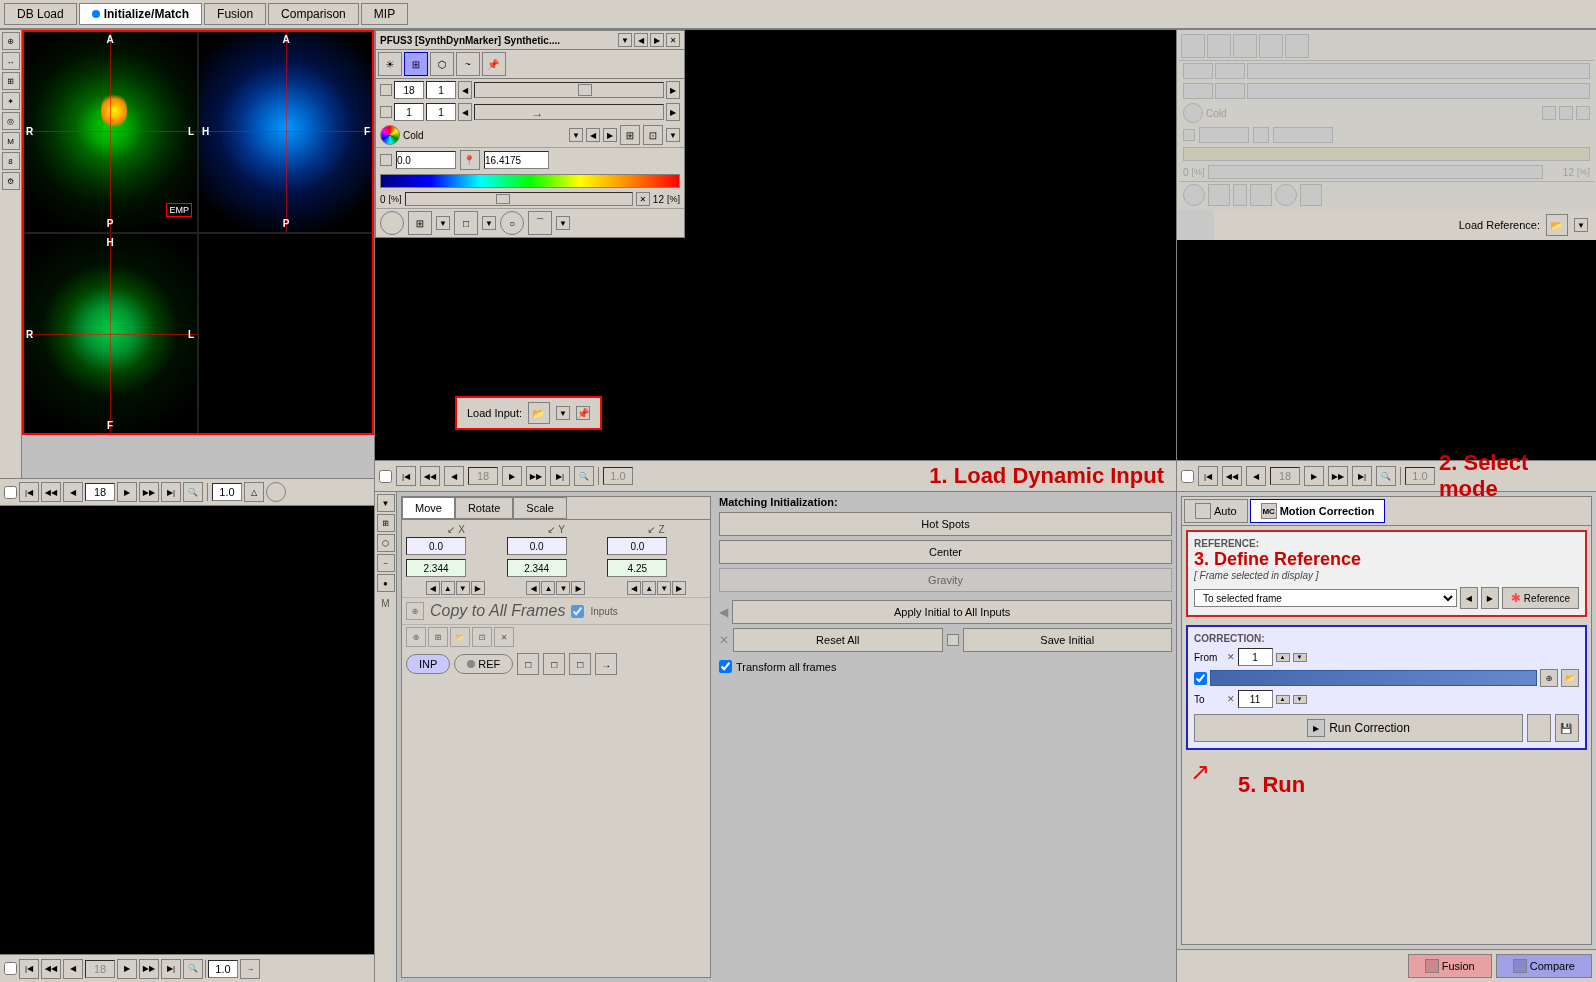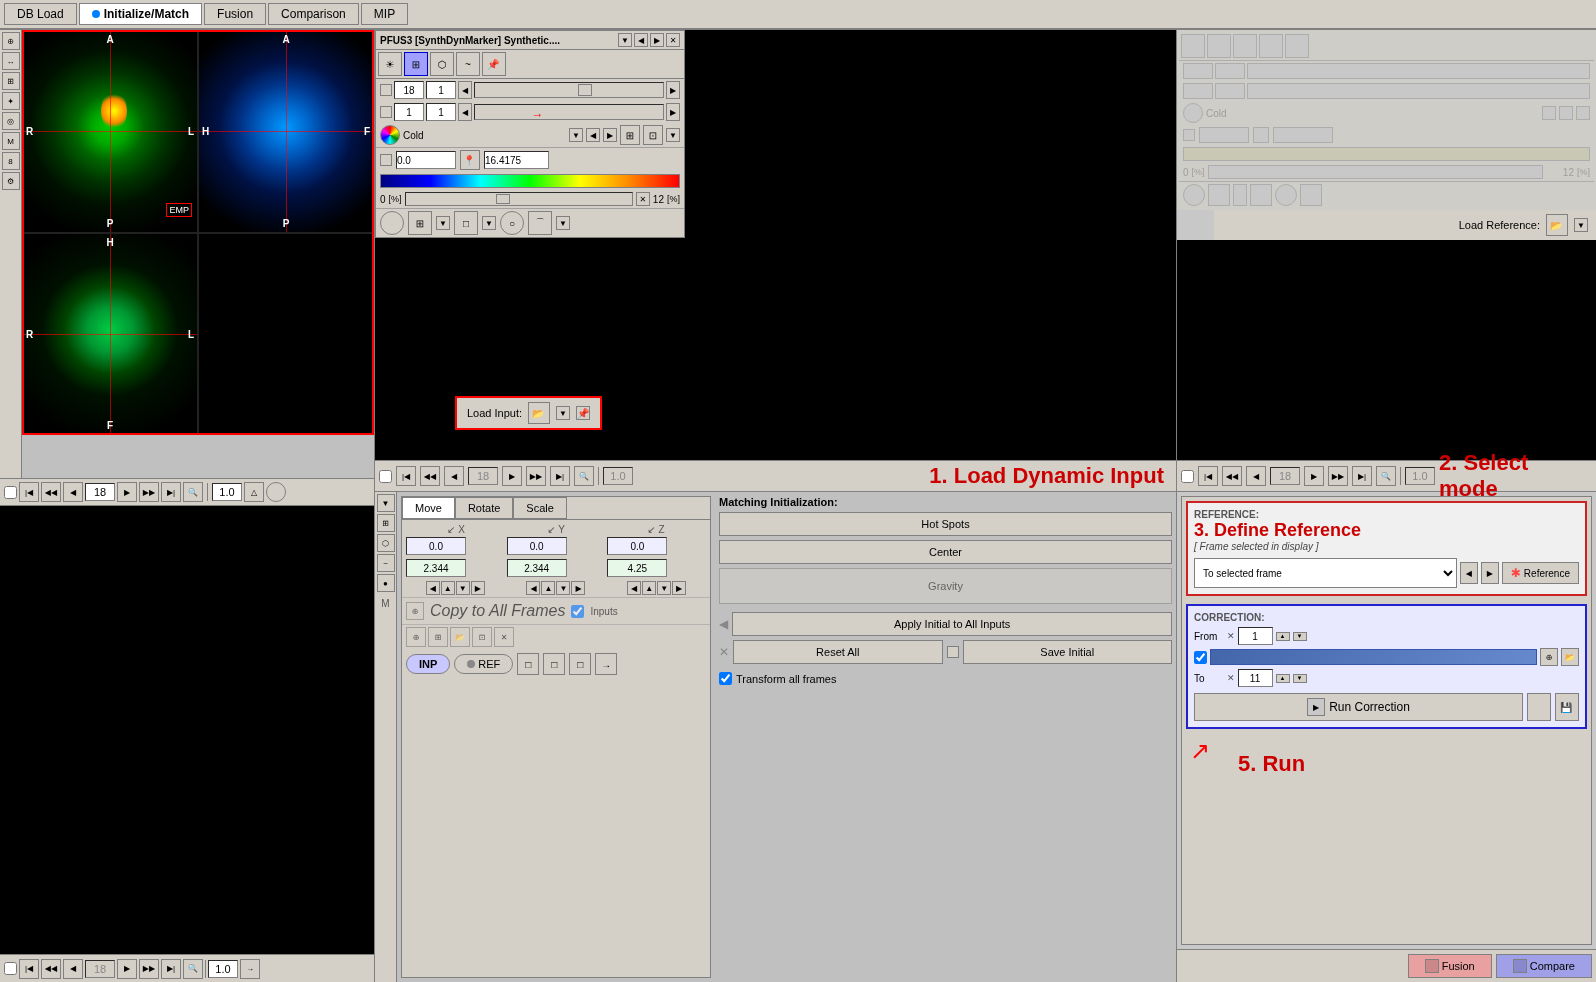--- a/index.html
+++ b/index.html
@@ -308,38 +308,38 @@
 
             <div style="display:flex;align-items:center;padding:2px 4px;gap:2px;border-top:1px solid #a0a0a0;opacity:0.6;">
               <button style="width:20px;height:20px;background:#d4d0c8;border:1px solid #808080;cursor:pointer;font-size:8px;">⊕</button>
               <button style="width:20px;height:20px;background:#d4d0c8;border:1px solid #808080;cursor:pointer;font-size:8px;">⊞</button>
               <button style="width:20px;height:20px;background:#d4d0c8;border:1px solid #808080;cursor:pointer;font-size:8px;">📂</button>
               <button style="width:20px;height:20px;background:#d4d0c8;border:1px solid #808080;cursor:pointer;font-size:8px;">⊡</button>
               <button style="width:20px;height:20px;background:#d4d0c8;border:1px solid #808080;cursor:pointer;font-size:8px;">✕</button>
             </div>
 
             <div style="display:flex;align-items:center;padding:4px;gap:4px;">
-              <button style="padding:3px 12px;background:#c8c8ff;border:1px solid #808080;cursor:pointer;font-size:11px;border-radius:10px;font-weight:bold;">INP</button>
+              <button style="padding:3px 12px;background:#c8c8ff;border:1px solid #808080;cursor:pointer;font-size:11px;border-radius:10px;">INP</button>
               <button style="padding:3px 12px;background:#d4d0c8;border:1px solid #808080;cursor:pointer;font-size:11px;border-radius:10px;display:flex;align-items:center;gap:3px;">
                 <span style="width:8px;height:8px;border-radius:50%;background:#888;display:inline-block;"></span>
                 <span>REF</span>
               </button>
               <button style="width:22px;height:22px;background:#d4d0c8;border:1px solid #808080;cursor:pointer;font-size:10px;">□</button>
               <button style="width:22px;height:22px;background:#d4d0c8;border:1px solid #808080;cursor:pointer;font-size:10px;">□</button>
               <button style="width:22px;height:22px;background:#d4d0c8;border:1px solid #808080;cursor:pointer;font-size:10px;">□</button>
               <button style="width:22px;height:22px;background:#d4d0c8;border:1px solid #808080;cursor:pointer;font-size:10px;">→</button>
             </div>
           </div>
         </div>
 
         <div style="flex:1;padding:4px;display:flex;flex-direction:column;gap:4px;min-width:200px;">
           <span style="font-size:11px;font-weight:bold;">Matching Initialization:</span>
           <button style="width:100%;height:24px;background:#d4d0c8;border:1px solid #808080;cursor:pointer;font-size:11px;">Hot Spots</button>
           <button style="width:100%;height:24px;background:#d4d0c8;border:1px solid #808080;cursor:pointer;font-size:11px;">Center</button>
-          <button style="width:100%;height:36px;background:#d4d0c8;border:1px solid #808080;cursor:pointer;font-size:11px;opacity:0.5;">Gravity</button>
+          <button style="width:100%;height:24px;background:#d4d0c8;border:1px solid #808080;cursor:pointer;font-size:11px;opacity:0.5;">Gravity</button>
 
           <div style="display:flex;align-items:center;gap:4px;margin-top:4px;">
             <span style="color:#888;font-size:12px;">◀</span>
             <button style="flex:1;height:24px;background:#d4d0c8;border:1px solid #808080;cursor:pointer;font-size:11px;">Apply Initial to All Inputs</button>
           </div>
 
           <div style="display:flex;align-items:center;gap:4px;">
             <span style="color:#888;font-size:12px;">✕</span>
             <button style="flex:1;height:24px;background:#d4d0c8;border:1px solid #808080;cursor:pointer;font-size:11px;">Reset All</button>
             <div style="width:12px;height:12px;background:#d4d0c8;border:1px solid #808080;"></div>
@@ -437,28 +437,38 @@
         <button style="width:20px;height:20px;background:#d4d0c8;border:1px solid #808080;cursor:pointer;font-size:8px;">🔍</button>
         <div style="width:1px;height:18px;background:#808080;"></div>
         <input type="text" value="1.0" style="width: 30px; height: 18px; border: 1px inset rgb(128, 128, 128); background: rgb(212, 208, 200); text-align: center; font-size: 11px; color: rgb(136, 136, 136);">
         <div style="flex:1;display:flex;align-items:center;justify-content:flex-end;padding-right:8px;">
           <span style="font-size:22px;font-weight:bold;color:#cc0000;">2. Select mode</span>
         </div>
       </div>
 
       <div style="flex:1;background:#d4d0c8;margin:4px;border:1px solid #808080;display:flex;flex-direction:column;overflow:hidden;">
 
+        <div style="display:flex;align-items:center;padding:2px;gap:2px;border-bottom:1px solid #808080;">
+          <button style="padding:3px 10px;border:1px solid #808080;cursor:pointer;font-size:11px;background:#d4d0c8;display:flex;align-items:center;gap:3px;">
+            <span style="width:16px;height:16px;border:1px solid #808080;display:inline-block;background:#d4d0c8;"></span>
+            <span>Auto</span>
+          </button>
+          <button style="padding:3px 10px;border:1px solid #0000cc;cursor:pointer;font-size:11px;background:#ffffff;font-weight:bold;display:flex;align-items:center;gap:3px;">
+            <span style="width:16px;height:16px;border:1px solid #808080;display:inline-block;background:#d4d0c8;font-size:8px;text-align:center;line-height:16px;">MC</span>
+            <span>Motion Correction</span>
+          </button>
+        </div>
 
         <div style="border:2px solid #cc2222;margin:4px;padding:6px;background:#f0f0f0;">
           <div style="font-size:10px;font-weight:bold;color:#555;">REFERENCE:</div>
           <div style="font-size:18px;font-weight:bold;color:#cc0000;">3. Define Reference</div>
           <div style="font-size:10px;color:#444;font-style:italic;">[ Frame selected in display ]</div>
 
           <div style="display:flex;align-items:center;gap:3px;margin-top:6px;">
-            <select style="height:30px;font-size:10px;background:white;border:1px solid #808080;padding:0 4px;flex:1;">
+            <select style="height:18px;font-size:10px;background:white;border:1px solid #808080;padding:0 4px;flex:1;">
               <option>To selected frame</option>
             </select>
             <button style="width:18px;height:22px;background:#d4d0c8;border:1px solid #808080;cursor:pointer;font-size:8px;">◀</button>
             <button style="width:18px;height:22px;background:#d4d0c8;border:1px solid #808080;cursor:pointer;font-size:8px;">▶</button>
             <button style="padding:3px 8px;background:#d4d0c8;border:1px solid #808080;cursor:pointer;font-size:10px;display:flex;align-items:center;gap:3px;">
               <span style="color:#ff4444;font-size:12px;">✱</span>
               <span>Reference</span>
             </button>
           </div>
         </div>

